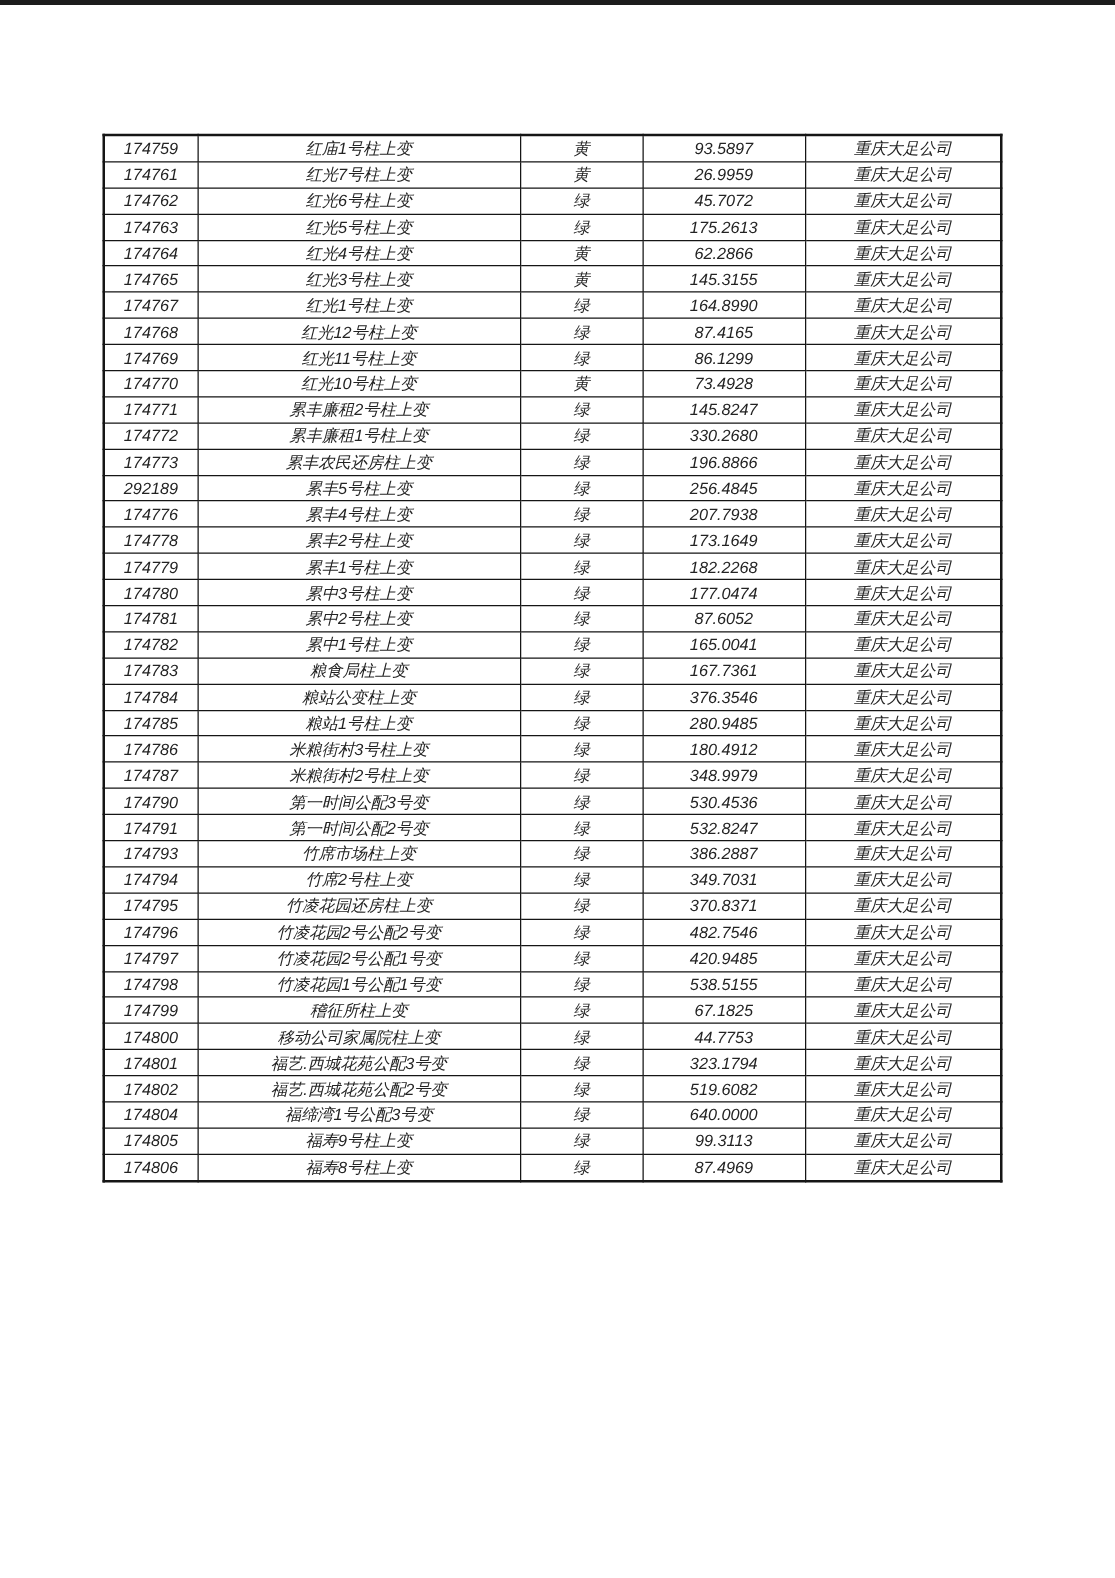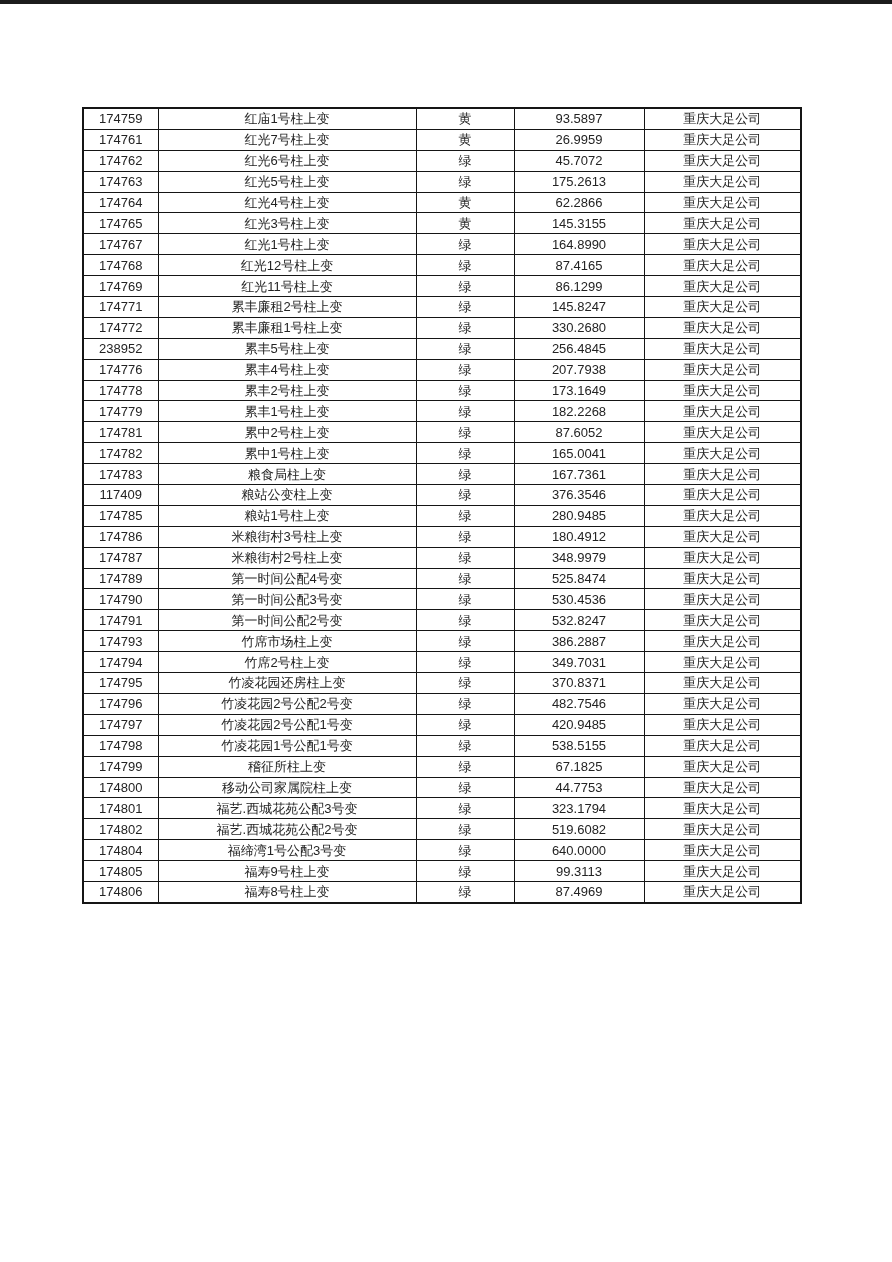--- a/index.html
+++ b/index.html
@@ -21,20 +21,21 @@
     left: 0;
     width: 892px;
     height: 4px;
     background: #1c1c1c;
   }
   .doc-table-wrap {
     position: absolute;
     top: 107px;
     left: 82px;
     width: 718px;
+    font-style: italic;
   }
   table.doc-table {
     border-collapse: collapse;
     table-layout: fixed;
     width: 718px;
     border: 2px solid #151515;
   }
   table.doc-table td {
     border: 1.5px solid #151515;
     height: 19.9px;           
@@ -125,35 +126,49 @@
           <td>重庆大足公司</td>
         </tr>
         <tr>
           <td>174769</td>
           <td>红光11号柱上变</td>
           <td>绿</td>
           <td>86.1299</td>
           <td>重庆大足公司</td>
         </tr>
         <tr>
+          <td>174770</td>
+          <td>红光10号柱上变</td>
+          <td>黄</td>
+          <td>73.4928</td>
+          <td>重庆大足公司</td>
+        </tr>
+        <tr>
           <td>174771</td>
           <td>累丰廉租2号柱上变</td>
           <td>绿</td>
           <td>145.8247</td>
           <td>重庆大足公司</td>
         </tr>
         <tr>
           <td>174772</td>
           <td>累丰廉租1号柱上变</td>
           <td>绿</td>
           <td>330.2680</td>
           <td>重庆大足公司</td>
         </tr>
         <tr>
-          <td>238952</td>
+          <td>174773</td>
+          <td>累丰农民还房柱上变</td>
+          <td>绿</td>
+          <td>196.8866</td>
+          <td>重庆大足公司</td>
+        </tr>
+        <tr>
+          <td>292189</td>
           <td>累丰5号柱上变</td>
           <td>绿</td>
           <td>256.4845</td>
           <td>重庆大足公司</td>
         </tr>
         <tr>
           <td>174776</td>
           <td>累丰4号柱上变</td>
           <td>绿</td>
           <td>207.7938</td>
@@ -167,20 +182,27 @@
           <td>重庆大足公司</td>
         </tr>
         <tr>
           <td>174779</td>
           <td>累丰1号柱上变</td>
           <td>绿</td>
           <td>182.2268</td>
           <td>重庆大足公司</td>
         </tr>
         <tr>
+          <td>174780</td>
+          <td>累中3号柱上变</td>
+          <td>绿</td>
+          <td>177.0474</td>
+          <td>重庆大足公司</td>
+        </tr>
+        <tr>
           <td>174781</td>
           <td>累中2号柱上变</td>
           <td>绿</td>
           <td>87.6052</td>
           <td>重庆大足公司</td>
         </tr>
         <tr>
           <td>174782</td>
           <td>累中1号柱上变</td>
           <td>绿</td>
@@ -188,21 +210,21 @@
           <td>重庆大足公司</td>
         </tr>
         <tr>
           <td>174783</td>
           <td>粮食局柱上变</td>
           <td>绿</td>
           <td>167.7361</td>
           <td>重庆大足公司</td>
         </tr>
         <tr>
-          <td>117409</td>
+          <td>174784</td>
           <td>粮站公变柱上变</td>
           <td>绿</td>
           <td>376.3546</td>
           <td>重庆大足公司</td>
         </tr>
         <tr>
           <td>174785</td>
           <td>粮站1号柱上变</td>
           <td>绿</td>
           <td>280.9485</td>
@@ -213,27 +235,20 @@
           <td>米粮街村3号柱上变</td>
           <td>绿</td>
           <td>180.4912</td>
           <td>重庆大足公司</td>
         </tr>
         <tr>
           <td>174787</td>
           <td>米粮街村2号柱上变</td>
           <td>绿</td>
           <td>348.9979</td>
-          <td>重庆大足公司</td>
-        </tr>
-        <tr>
-          <td>174789</td>
-          <td>第一时间公配4号变</td>
-          <td>绿</td>
-          <td>525.8474</td>
           <td>重庆大足公司</td>
         </tr>
         <tr>
           <td>174790</td>
           <td>第一时间公配3号变</td>
           <td>绿</td>
           <td>530.4536</td>
           <td>重庆大足公司</td>
         </tr>
         <tr>

